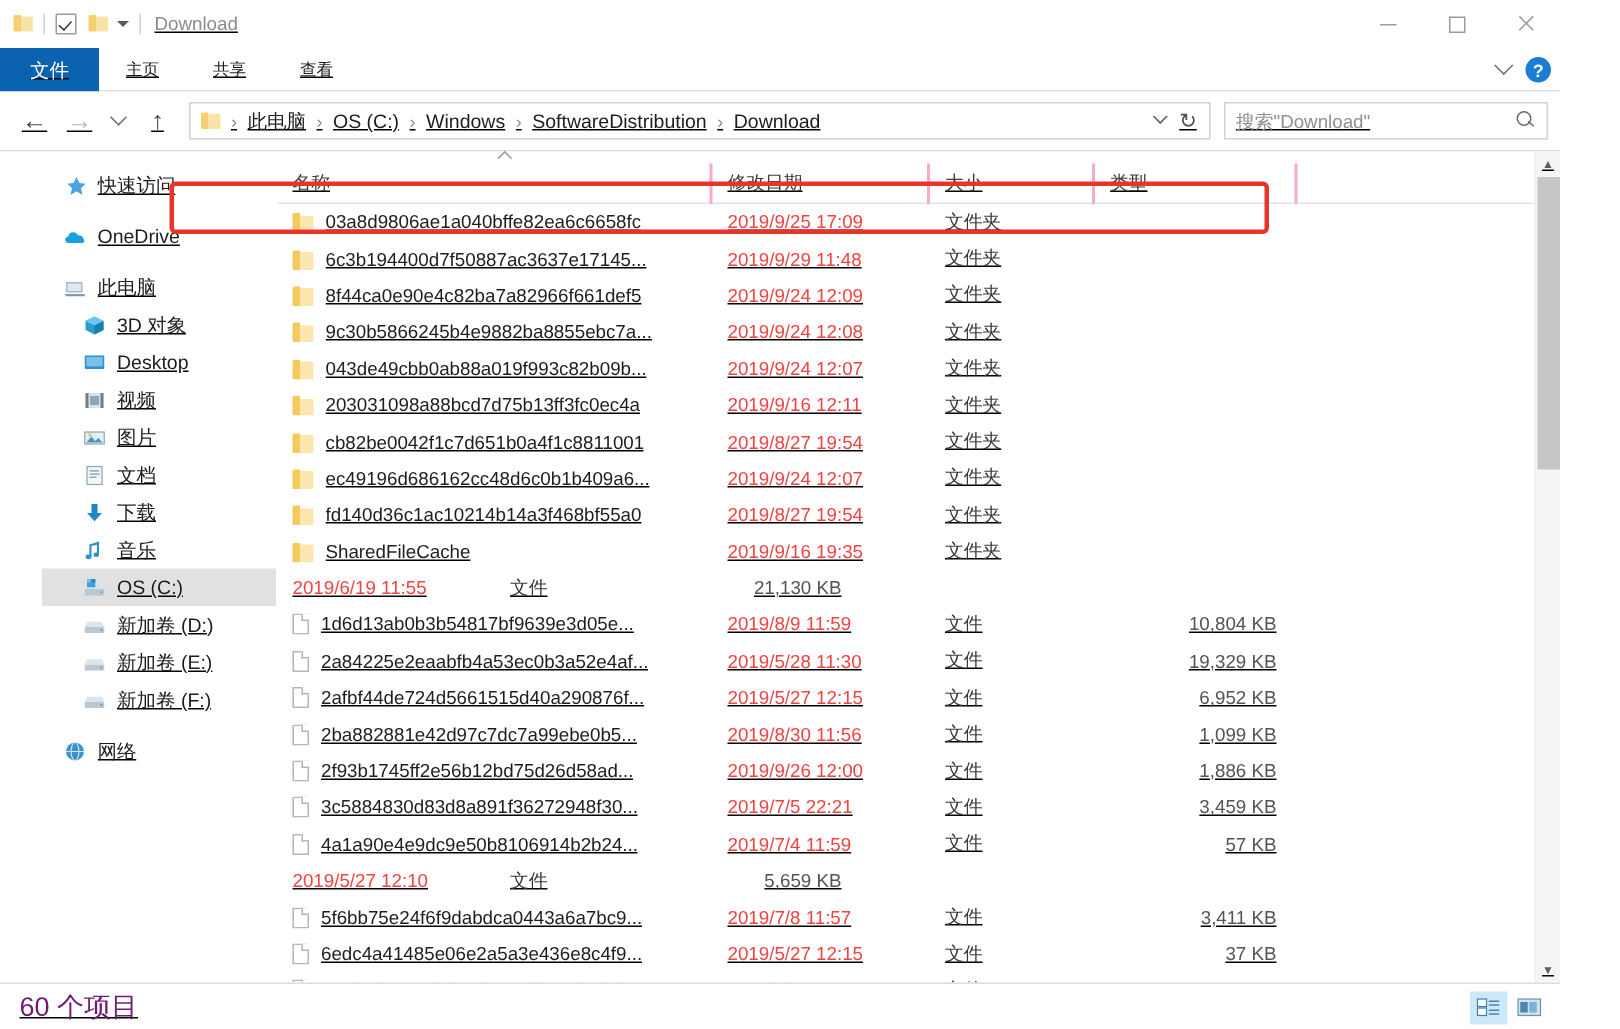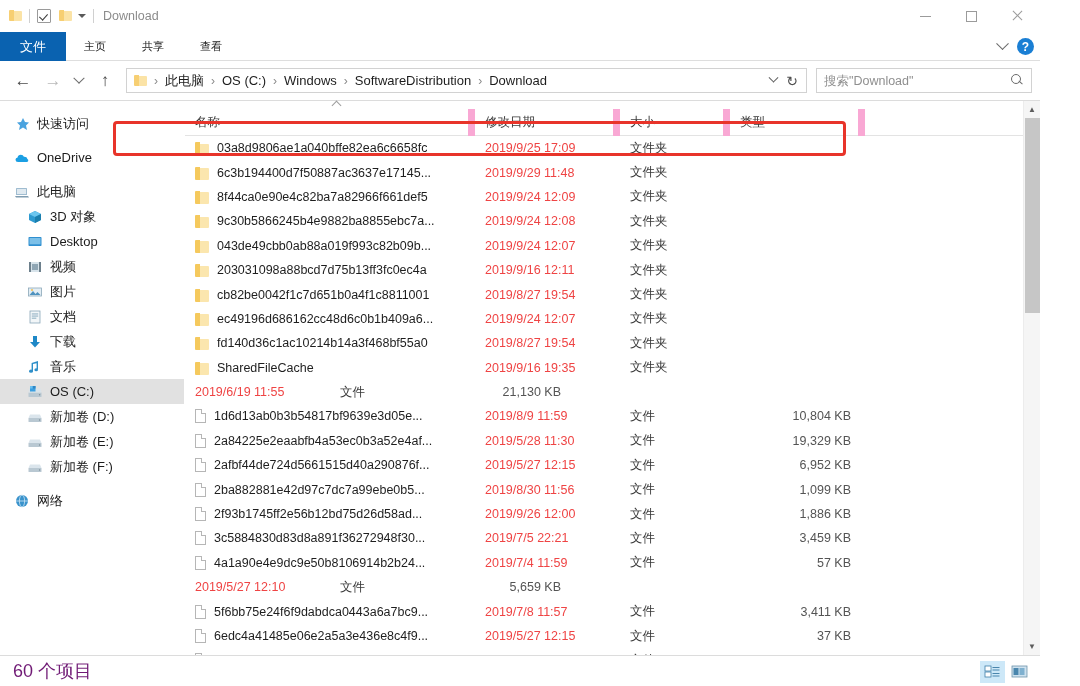--- a/index.html
+++ b/index.html
@@ -6,21 +6,21 @@
   html, body {
     width: 1080px; height: 686px;
     font-family: "Liberation Sans", "DejaVu Sans", sans-serif;
     background: #ffffff;
     overflow: hidden;
   }
   .window {
     position: relative;
     width: 1040px; height: 686px;
     background: #ffffff;
-    display: flex; flex-direction: column;
+    display: flex; flex-direction: column; text-decoration: underline;
   }
 
   
   .titlebar {
     height: 32px; flex: 0 0 32px;
     display: flex; align-items: center;
     background: #ffffff;
     border-bottom: 1px solid #ffffff;
     position: relative;
   }
@@ -179,20 +179,21 @@
   
   .sidebar {
     width: 185px; flex: 0 0 185px;
     background: #ffffff; padding-top: 10px;
     overflow: hidden; border-right: 1px solid #ffffff;
   }
   .nav-item {
     display: flex; align-items: center; height: 25px;
     font-size: 13px; color: #1c1c1c; padding-left: 14px; gap: 7px;
     white-space: nowrap;
+    margin-left: 28px;
   }
   .nav-item.indent { padding-left: 27px; }
   .nav-item.selected { background: #e1e1e1; }
   .nav-item .lbl { overflow: hidden; text-overflow: ellipsis; }
   .ico { width: 16px; height: 16px; flex: 0 0 16px; position: relative; }
   .ico svg { display: block; }
   .sb-gap { height: 9px; }
 
   
   .filelist {
@@ -207,21 +208,21 @@
   }
   .headers {
     height: 27px; flex: 0 0 27px;
     display: flex; align-items: center;
     border-bottom: 1px solid #e3e3e3;
     font-size: 12.5px; color: #3a3a3a;
     margin-top: 8px;
   }
   .hcell {
     padding-left: 10px; height: 27px; display: flex; align-items: center;
-    border-right: 7px solid #f9a8d4;
+    border-right: 2px solid #f9a8d4;
   }
   .h-name { width: 290px; }
   .h-date { width: 145px; }
   .h-type { width: 135px; }
   .h-size { width: 110px; }
 
   .rows { flex: 1; overflow: hidden; }
   .row {
     display: flex; align-items: center; height: 24.4px;
     font-size: 12.5px; color: #1e1e1e; white-space: nowrap;

